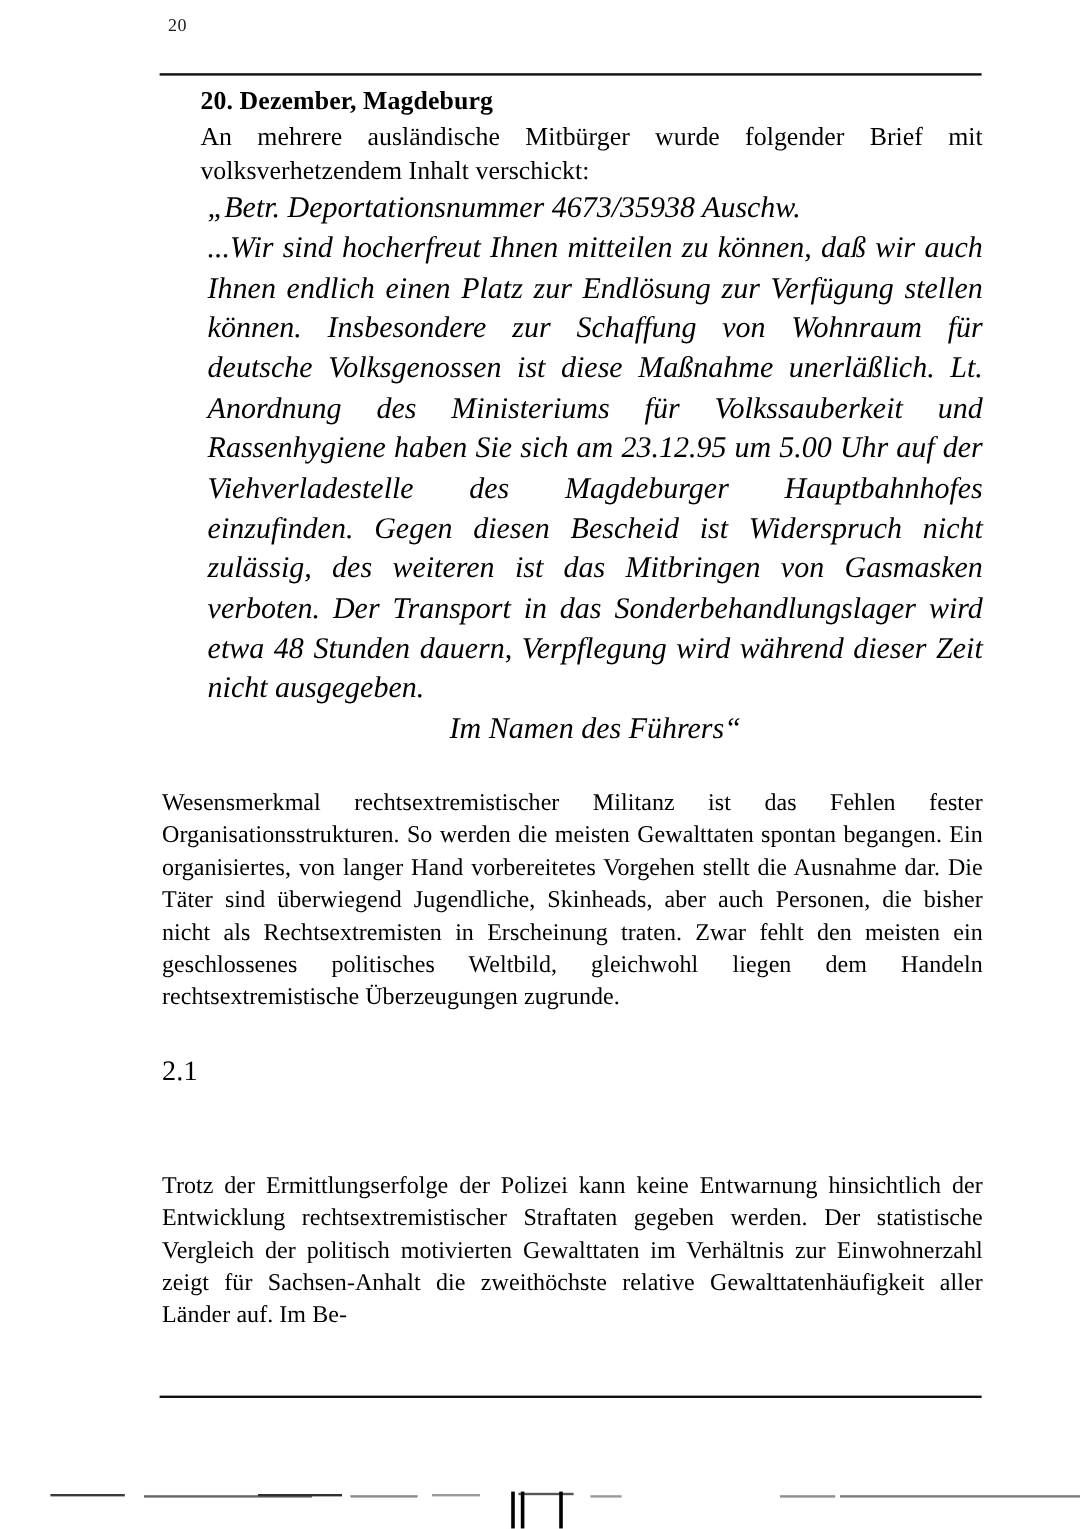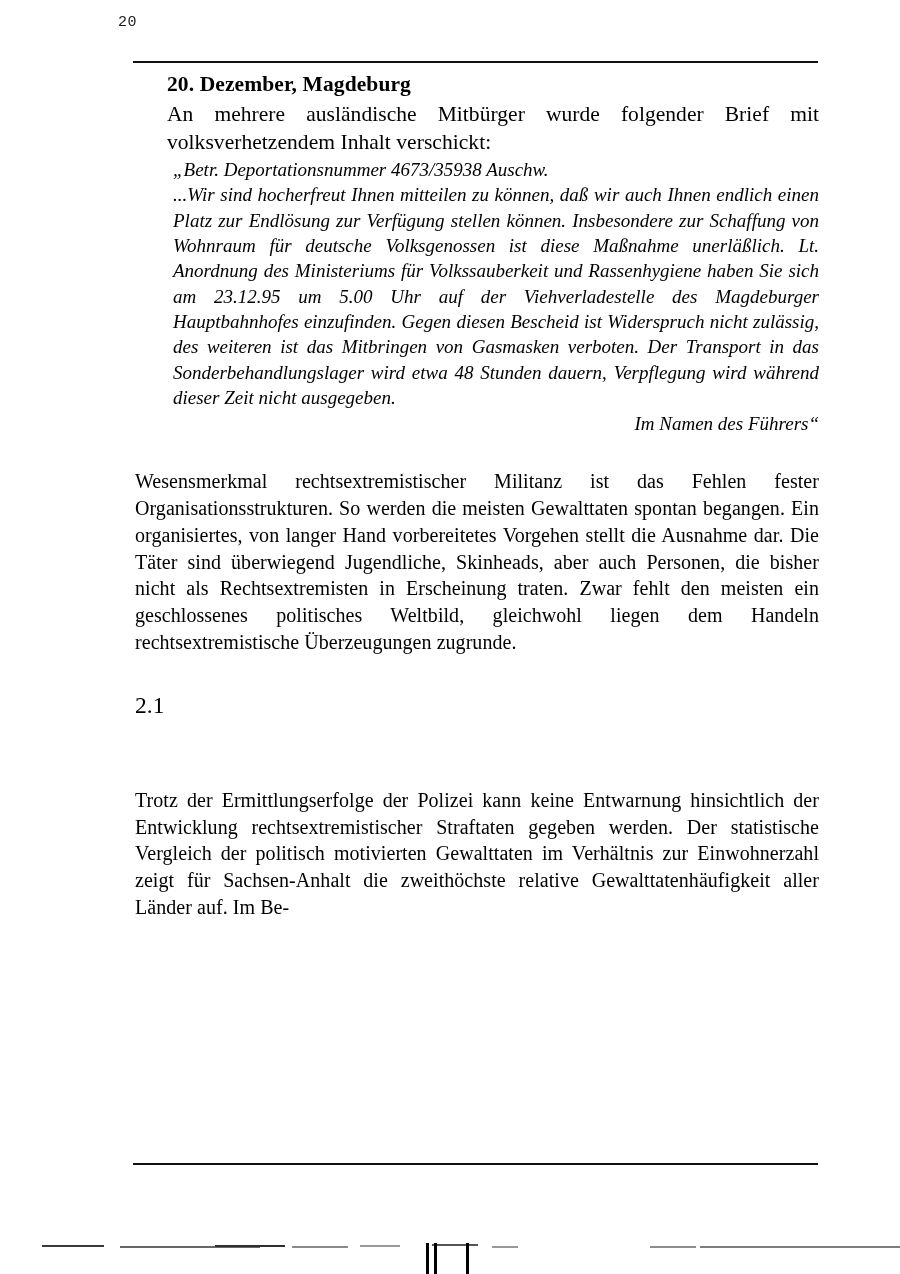--- a/index.html
+++ b/index.html
@@ -13,23 +13,23 @@
     height: 1274px;
     background: #ffffff;
     overflow: hidden;
     font-family: "Liberation Serif", "DejaVu Serif", serif;
     color: #000000;
   }
 
   
   .folio {
     position: absolute;
-    left: 118px;
+    left: 140px;
     top: 14px;
-    font-family: Liberation Mono, monospace;
+    font-family: Liberation Serif, serif;
     font-size: 15px;
     letter-spacing: 0.5px;
     color: #1a1a1a;
   }
 
   
   .rule {
     position: absolute;
     left: 133px;
     width: 685px;
@@ -58,33 +58,33 @@
   .intro {
     font-size: 21.5px;
     line-height: 1.335;
     margin: 0 0 0 32px;
     text-align: justify;
     text-justify: inter-word;
     letter-spacing: 0.05px;
   }
 
   .quote {
-    font-size: 19px;
+    font-size: 25px;
     font-style: italic;
     line-height: 1.335;
     margin: 0 15px 0 38px;
     text-align: justify;
     text-justify: inter-word;
     width: 646px;
   }
   .quote p {
     margin: 0;
   }
   .quote p.last-line {
-    text-align: right;
+    text-align: center;
   }
 
   .body-para {
     font-size: 20px;
     line-height: 1.345;
     text-align: justify;
     text-justify: inter-word;
     margin: 0;
     letter-spacing: 0.05px;
   }

